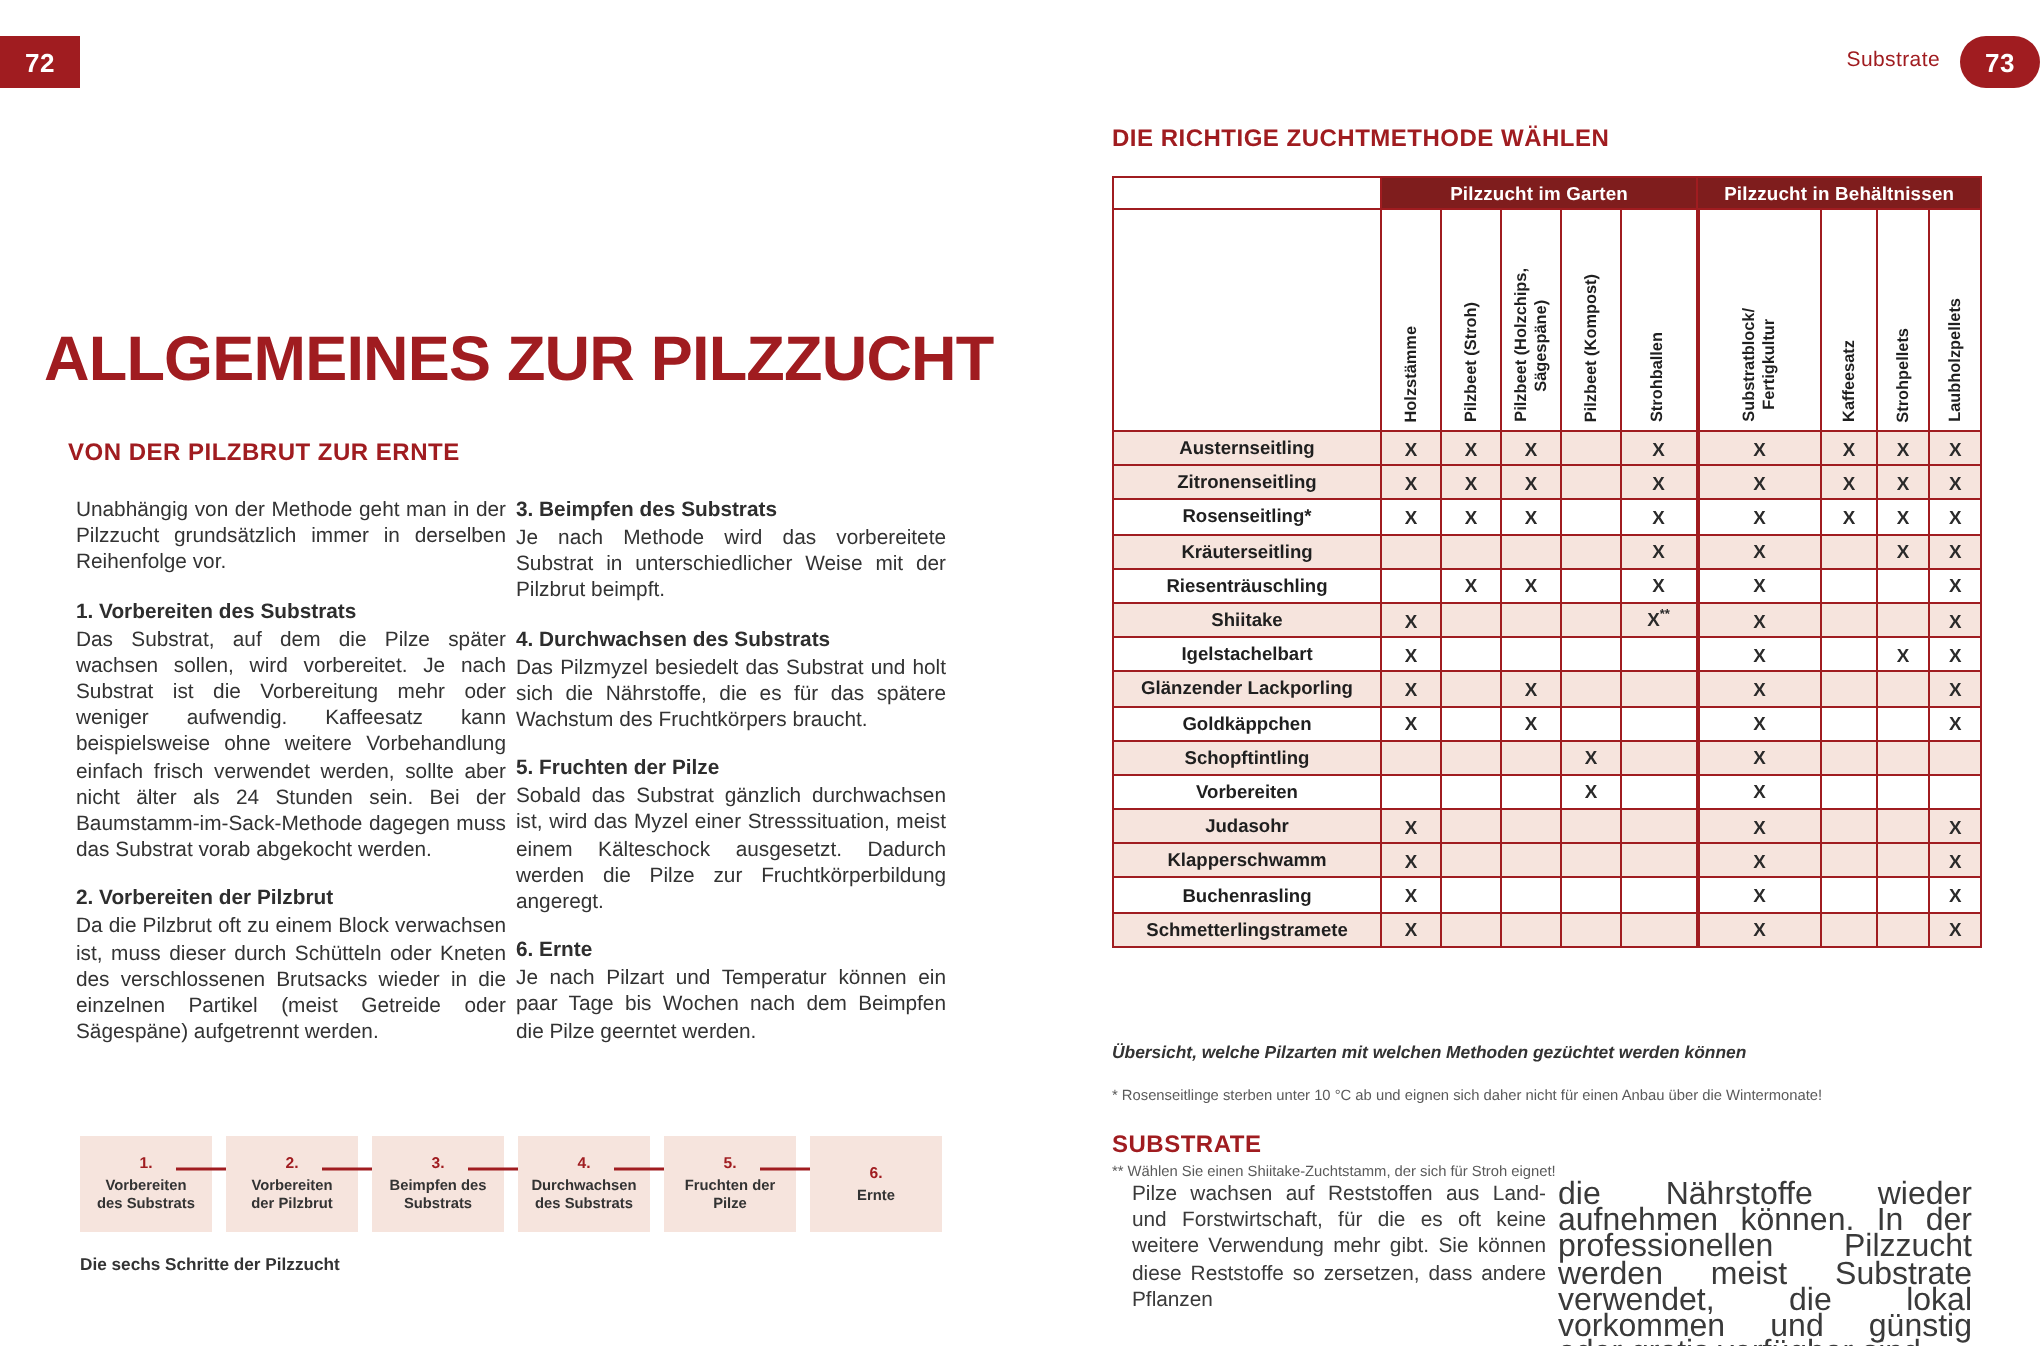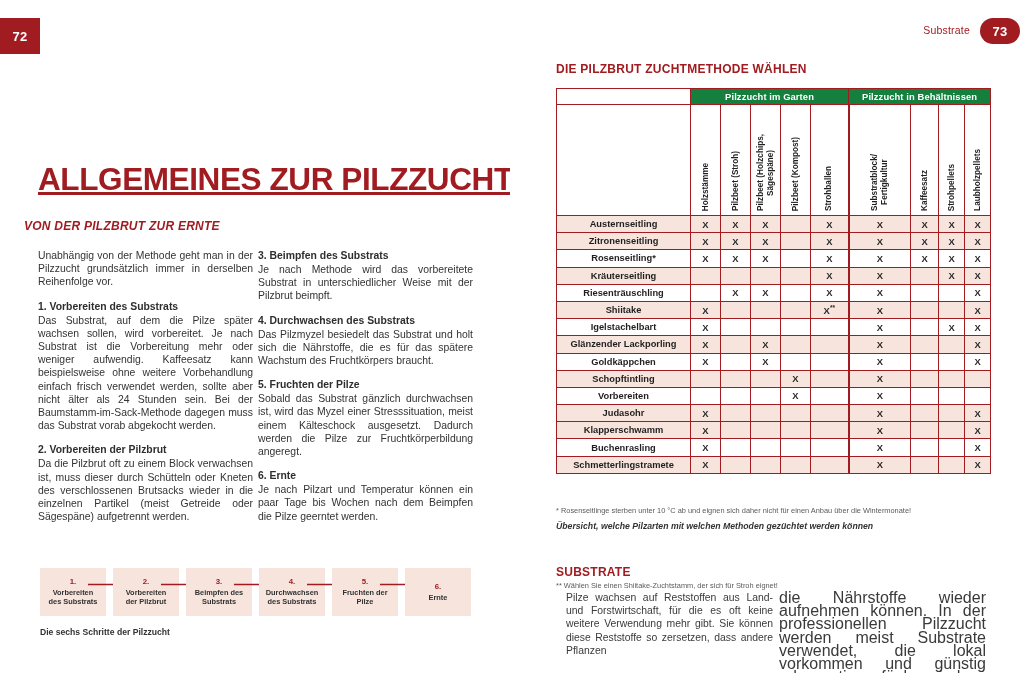--- a/index.html
+++ b/index.html
@@ -41,54 +41,52 @@
     position: absolute;
     background: #a01c20;
     color: #ffffff;
     font-weight: bold;
     font-size: 13px;
     display: flex;
     align-items: center;
     justify-content: center;
     letter-spacing: .3px;
   }
-  #folio-left  { left: 0;    top: 18px; width: 40px; height: 36px; }
+  #folio-left  { left: 0;    top: 18px; width: 40px; height: 26px; }
   #folio-right { right: 0;   top: 18px; width: 40px; height: 26px; border-radius: 13px; }
   .running-head {
     position: absolute;
     top: 24px;
     right: 50px;
     font-size: 10.5px;
     color: #a01c20;
     letter-spacing: .2px;
   }
 
   
   .chapter-title {
     position: absolute;
-    left: 38px;
+    left: 22px;
     top: 161px;
     font-size: 31.5px;
     font-weight: bold;
     color: #a01c20;
     letter-spacing: -0.4px;
     white-space: nowrap;
-    text-decoration: underline;
   }
   .section-head {
     font-size: 12px;
     font-weight: bold;
     color: #a01c20;
     letter-spacing: .25px;
   }
   #intro-head {
     position: absolute;
-    left: 24px;
+    left: 34px;
     top: 219px;
-    font-style: italic;
   }
   .col {
     position: absolute;
     width: 215px;
     font-size: 10.4px;
     line-height: 13.2px;
     text-align: justify;
     color: #333333;
   }
   #col-left  { left: 38px;  top: 249px; }
@@ -164,21 +162,21 @@
     border-collapse: collapse;
     table-layout: fixed;
     border: 1.6px solid #a01c20;
   }
   .zt-table td, .zt-table th {
     border: 1px solid #a01c20;
     padding: 0;
     margin: 0;
   }
   .grp-head {
-    background: #15803d;
+    background: #7f1d1d;
     color: #ffffff;
     font-size: 9.4px;
     font-weight: bold;
     text-align: center;
     height: 15px;
     letter-spacing: .1px;
   }
   .grp-blank {
     background: #ffffff;
     border-top: none !important;
@@ -238,21 +236,21 @@
     color: #333333;
     font-style: italic;
   }
   .footnote {
     position: absolute;
     left: 556px;
     font-size: 7.4px;
     color: #5a5a5a;
     line-height: 10px;
   }
-  #footnote-1 { top: 506px; }
+  #footnote-1 { top: 543px; }
   #footnote-2 { top: 543px; margin-top: 38px; }
 
   #substrate-head {
     position: absolute;
     left: 556px;
     top: 565px;
     font-size: 12px;
   }
   #sub-col-left  { position: absolute; left: 566px; top: 591px; width: 207px;
                    font-size: 10.4px; line-height: 13.2px; text-align: justify; }
@@ -340,21 +338,21 @@
 </div>
 
 <div class="fold-line"></div>
 
 <div class="page" id="page-right">
 
   <div class="running-head">Substrate</div>
   <div class="folio-badge" id="folio-right">73</div>
 </div>
 
-<div class="section-head" id="table-head">DIE PILZBRUT ZUCHTMETHODE WÄHLEN</div>
+<div class="section-head" id="table-head">DIE RICHTIGE ZUCHTMETHODE WÄHLEN</div>
 
 <table class="zt-table">
   <colgroup id="zt-colgroup">
       <col style="width: 134px;">
       <col style="width: 30px;">
       <col style="width: 30px;">
       <col style="width: 30px;">
       <col style="width: 30px;">
       <col style="width: 38px;">
       <col style="width: 62px;">

